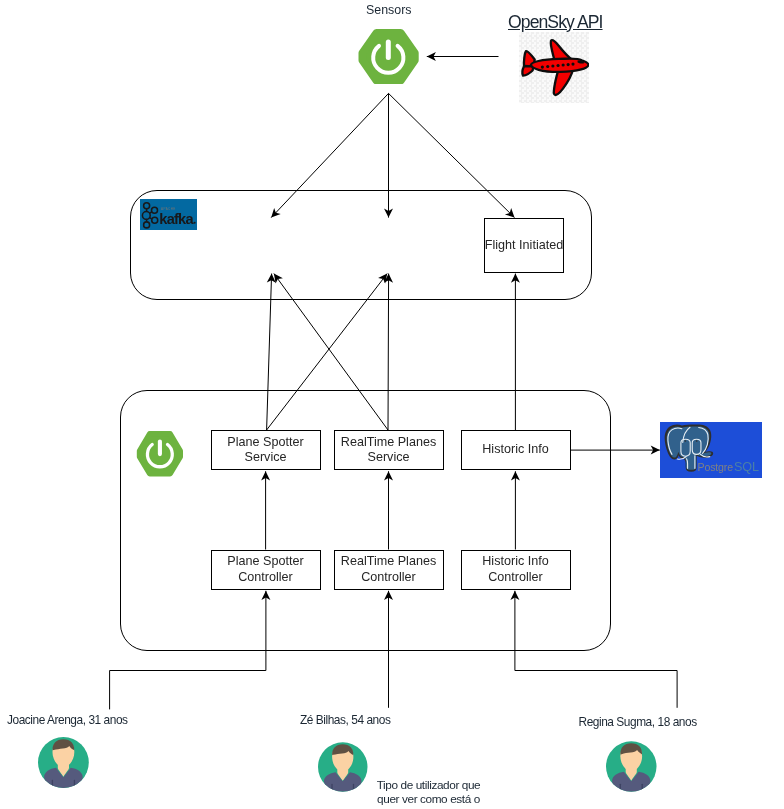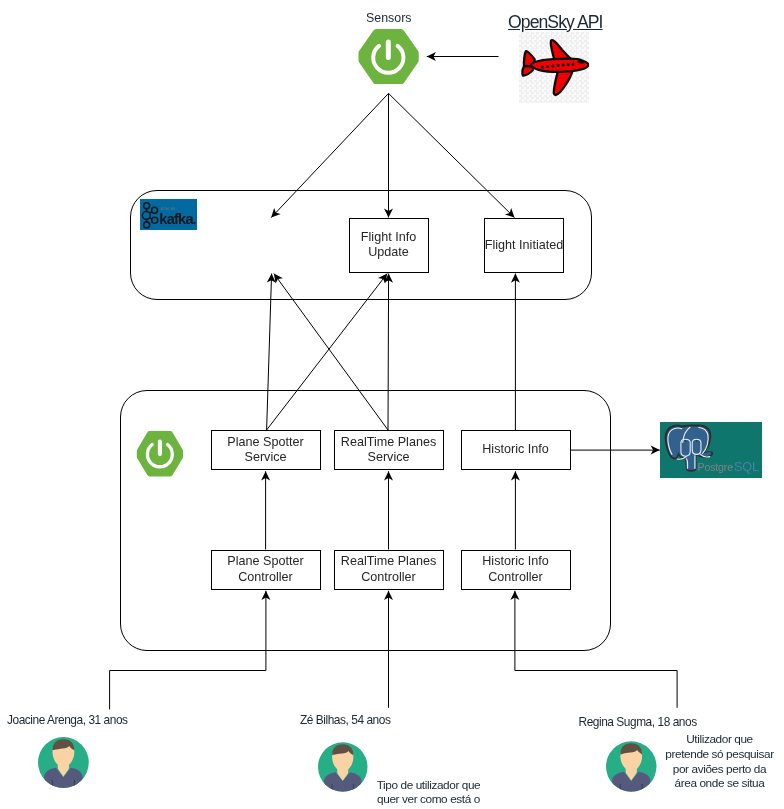--- a/index.html
+++ b/index.html
@@ -92,21 +92,21 @@
 
       <path d="M109.6,709.4 L109.6,670.5 L265.9,670.5 L265.9,590.8" marker-end="url(#ah)"></path>
       <path d="M388.5,707.8 L388.5,590.8" marker-end="url(#ah)"></path>
       <path d="M677.1,707.8 L677.1,670.5 L514.9,670.5 L514.9,590.8" marker-end="url(#ah)"></path>
     </g>
   </svg>
 
   <div class="container-box" style="left:130px;top:190px;width:461.5px;height:110px;"></div>
   <div class="container-box" style="left:120px;top:390px;width:491px;height:261px;"></div>
 
-  <div class="plain-label" style="left:366px;top:11px;font-size:12.4px;">Sensors</div>
+  <div class="plain-label" style="left:366px;top:3px;font-size:12.4px;">Sensors</div>
   <div class="logo-box" style="left:357.6px;top:29.2px;width:61px;height:55px;">
     <svg viewBox="0 0 61 55" width="61" height="55">
       <path d="M18.5 4.0 L42.7 4.0 L56.7 24.0 L56.7 31.3 L42.7 51.4 L18.5 51.4 L4.5 31.3 L4.5 24.0 Z" fill="#6db33f" stroke="#6db33f" stroke-width="8.0" stroke-linejoin="round"></path>
       <g stroke="#fff" fill="none" stroke-linecap="round">
         <path d="M30.3 13.1 L30.3 28.4" stroke-width="5.0"></path>
         <path d="M21.0 16.8 A15.1 15.1 0 1 0 39.6 16.8" stroke-width="4.0"></path>
       </g>
     </svg>
   </div>
 
@@ -173,21 +173,21 @@
   <div class="logo-box" style="left:134.3px;top:430.6px;width:51px;height:46px;">
     <svg viewBox="0.4 0.3 47.0 44.8" width="51" height="46">
       <path d="M14.4 3.2 L34.2 3.2 L44.0 19.7 L44.0 25.3 L34.2 41.8 L14.4 41.8 L4.6 25.3 L4.6 19.7 Z" fill="#6db33f" stroke="#6db33f" stroke-width="5.6" stroke-linejoin="round"></path>
       <g stroke="#fff" fill="none" stroke-linecap="round">
         <path d="M24.3 10.5 L24.3 22.8" stroke-width="4.0"></path>
         <path d="M16.8 13.5 A12.1 12.1 0 1 0 31.7 13.5" stroke-width="3.2"></path>
       </g>
     </svg>
   </div>
 
-  <div class="logo-box" style="left:660px;top:422px;width:102px;height:56px;background:#0f766e;">
+  <div class="logo-box" style="left:660px;top:422px;width:102px;height:56px;background:#1d4ed8;">
     <svg viewBox="0 0 102 56" width="102" height="56">
       <g transform="translate(4.5,2.2) scale(0.405)">
 
         <path d="M43.0 3.0 C34.0 -1.0 21.5 0.0 13.0 5.5 C4.0 11.5 -0.5 23.5 0.5 38.0
                  C1.5 52.5 6.5 70.0 13.0 79.5 C17.5 86.0 23.5 88.5 28.5 86.0
                  C31.5 84.5 33.5 81.0 35.0 76.5 C37.0 81.5 41.5 85.0 47.0 86.0
                  C50.5 88.0 52.0 91.5 52.2 95.5 L52.2 105.5 C52.2 113.5 57.0 117.5 66.0 117.5
                  C75.0 117.5 79.5 113.5 79.5 105.5 L79.5 78.0 C88.0 83.0 100.5 84.0 109.5 81.5
                  C116.0 79.7 120.0 76.5 120.2 72.5 C120.4 68.3 116.5 66.5 110.5 66.8
                  C107.0 67.0 103.5 67.8 100.5 68.8 C112.0 56.5 118.0 35.0 114.5 20.0
@@ -219,24 +219,20 @@
         <g fill="#2e2e2e">
           <ellipse cx="51.5" cy="41.5" rx="2.2" ry="1.8"></ellipse>
           <ellipse cx="79.5" cy="41.5" rx="2.2" ry="1.8"></ellipse>
         </g>
       </g>
       <text x="37.5" y="49" font-family="Liberation Sans, sans-serif" font-size="10.6" fill="#7f8183" letter-spacing="-0.15">Postgre</text>
       <text x="74" y="49" font-family="Liberation Sans, sans-serif" font-size="12.6" fill="#4a7fa8" letter-spacing="-0.15">SQL</text>
     </svg>
   </div>
 
-  <div class="node-box" style="left:348.5px;top:218px;width:80px;height:54.5px;">
-    <span>Flight Info
-Update</span>
-  </div>
   <div class="node-box" style="left:484px;top:218px;width:80px;height:54.5px;">
     <span style="white-space:pre;">Flight Initiated</span>
   </div>
 
   <div class="node-box" style="left:210.5px;top:430px;width:110px;height:40px;">
     <span>Plane Spotter
 Service</span>
   </div>
   <div class="node-box" style="left:333.5px;top:430px;width:110px;height:40px;">
     <span>RealTime Planes
@@ -333,15 +329,14 @@
         <path d="M28.6 26.0 C28.0 12.5 36.0 4.0 50.0 4.0 C64.0 4.0 72.0 12.5 71.4 26.0
                  C68.0 24.5 64.5 21.5 61.5 17.5 C57.5 24.0 41.5 22.0 31.0 25.5 Z" fill="#5f5143"></path>
 
         <path d="M50 100 C28 100 12 92 12 79 C12 69 23 62 35.5 60.5 L50 79 L64.5 60.5
                  C77 62 88 69 88 79 C88 92 72 100 50 100 Z" fill="#555a7d"></path>
         <rect x="27" y="84" width="2.6" height="16" rx="1.2" fill="#3d4262"></rect>
         <rect x="70.4" y="84" width="2.6" height="16" rx="1.2" fill="#3d4262"></rect>
       </g>
     </svg>
   </div>
-  <div class="persona-desc" style="left:664px;top:732px;width:111px;">Utilizador que pretende só pesquisar por aviões perto da área onde se situa</div>
 
 </div>
 
 </body></html>

